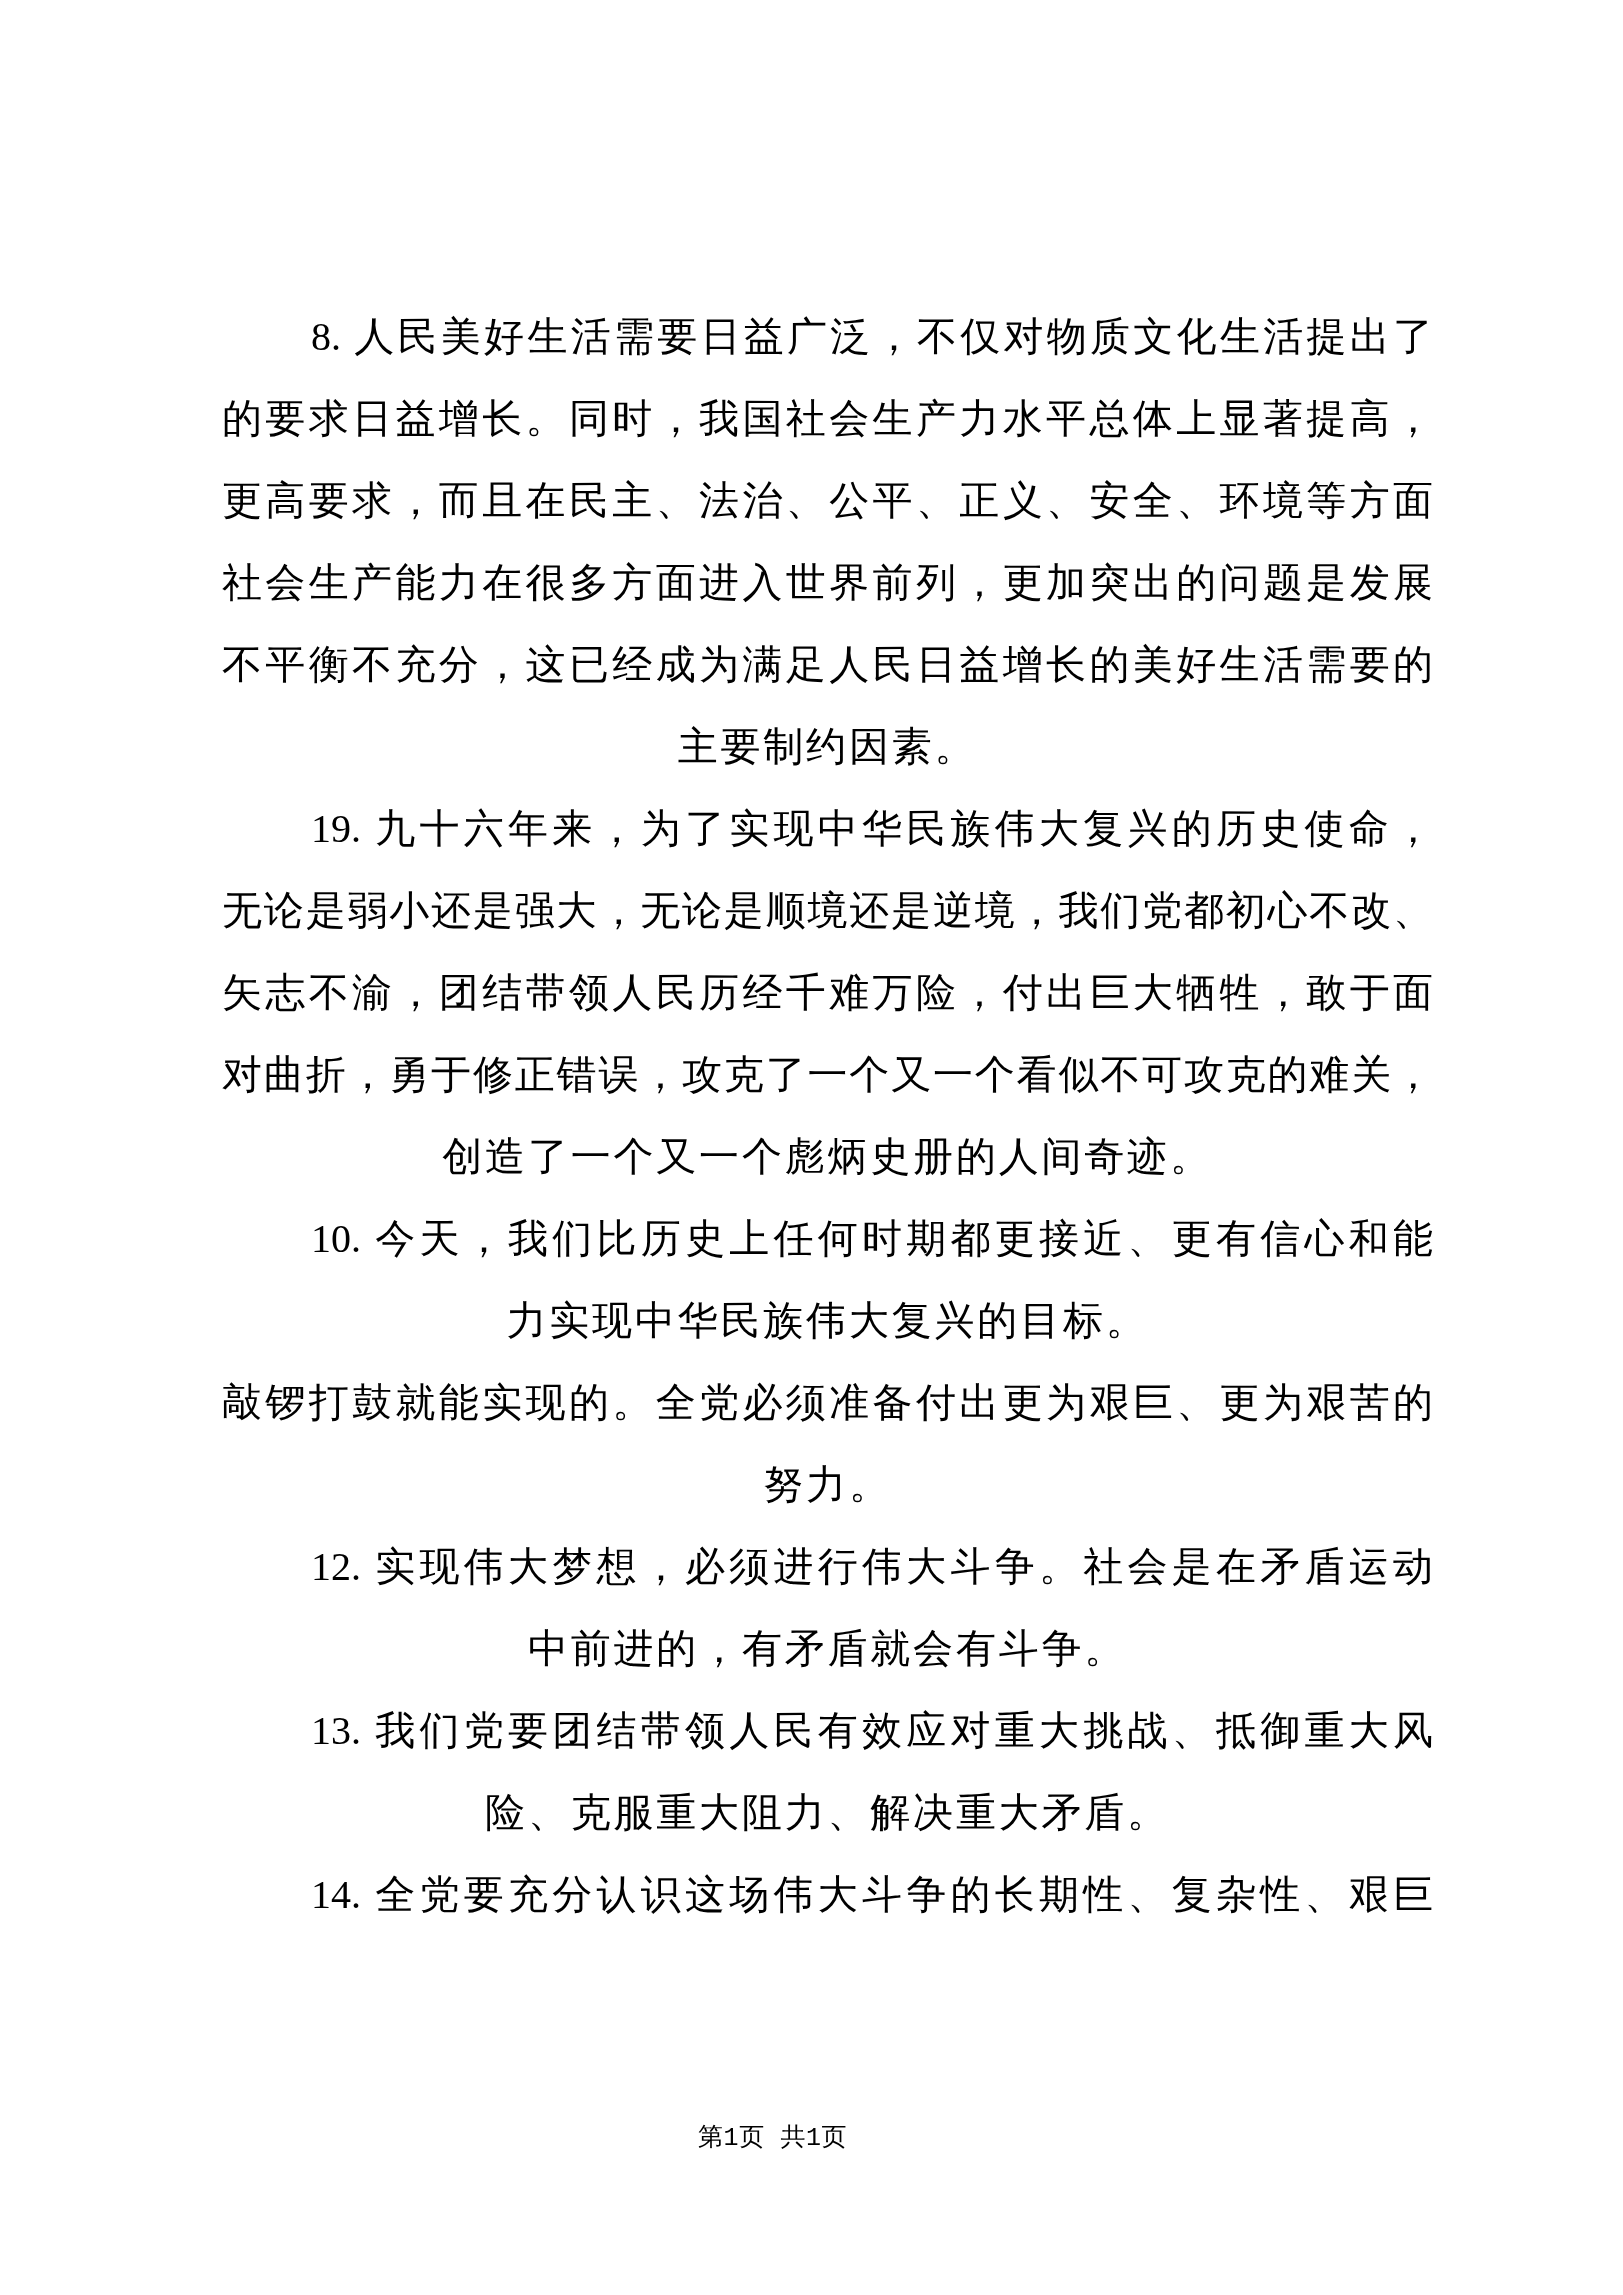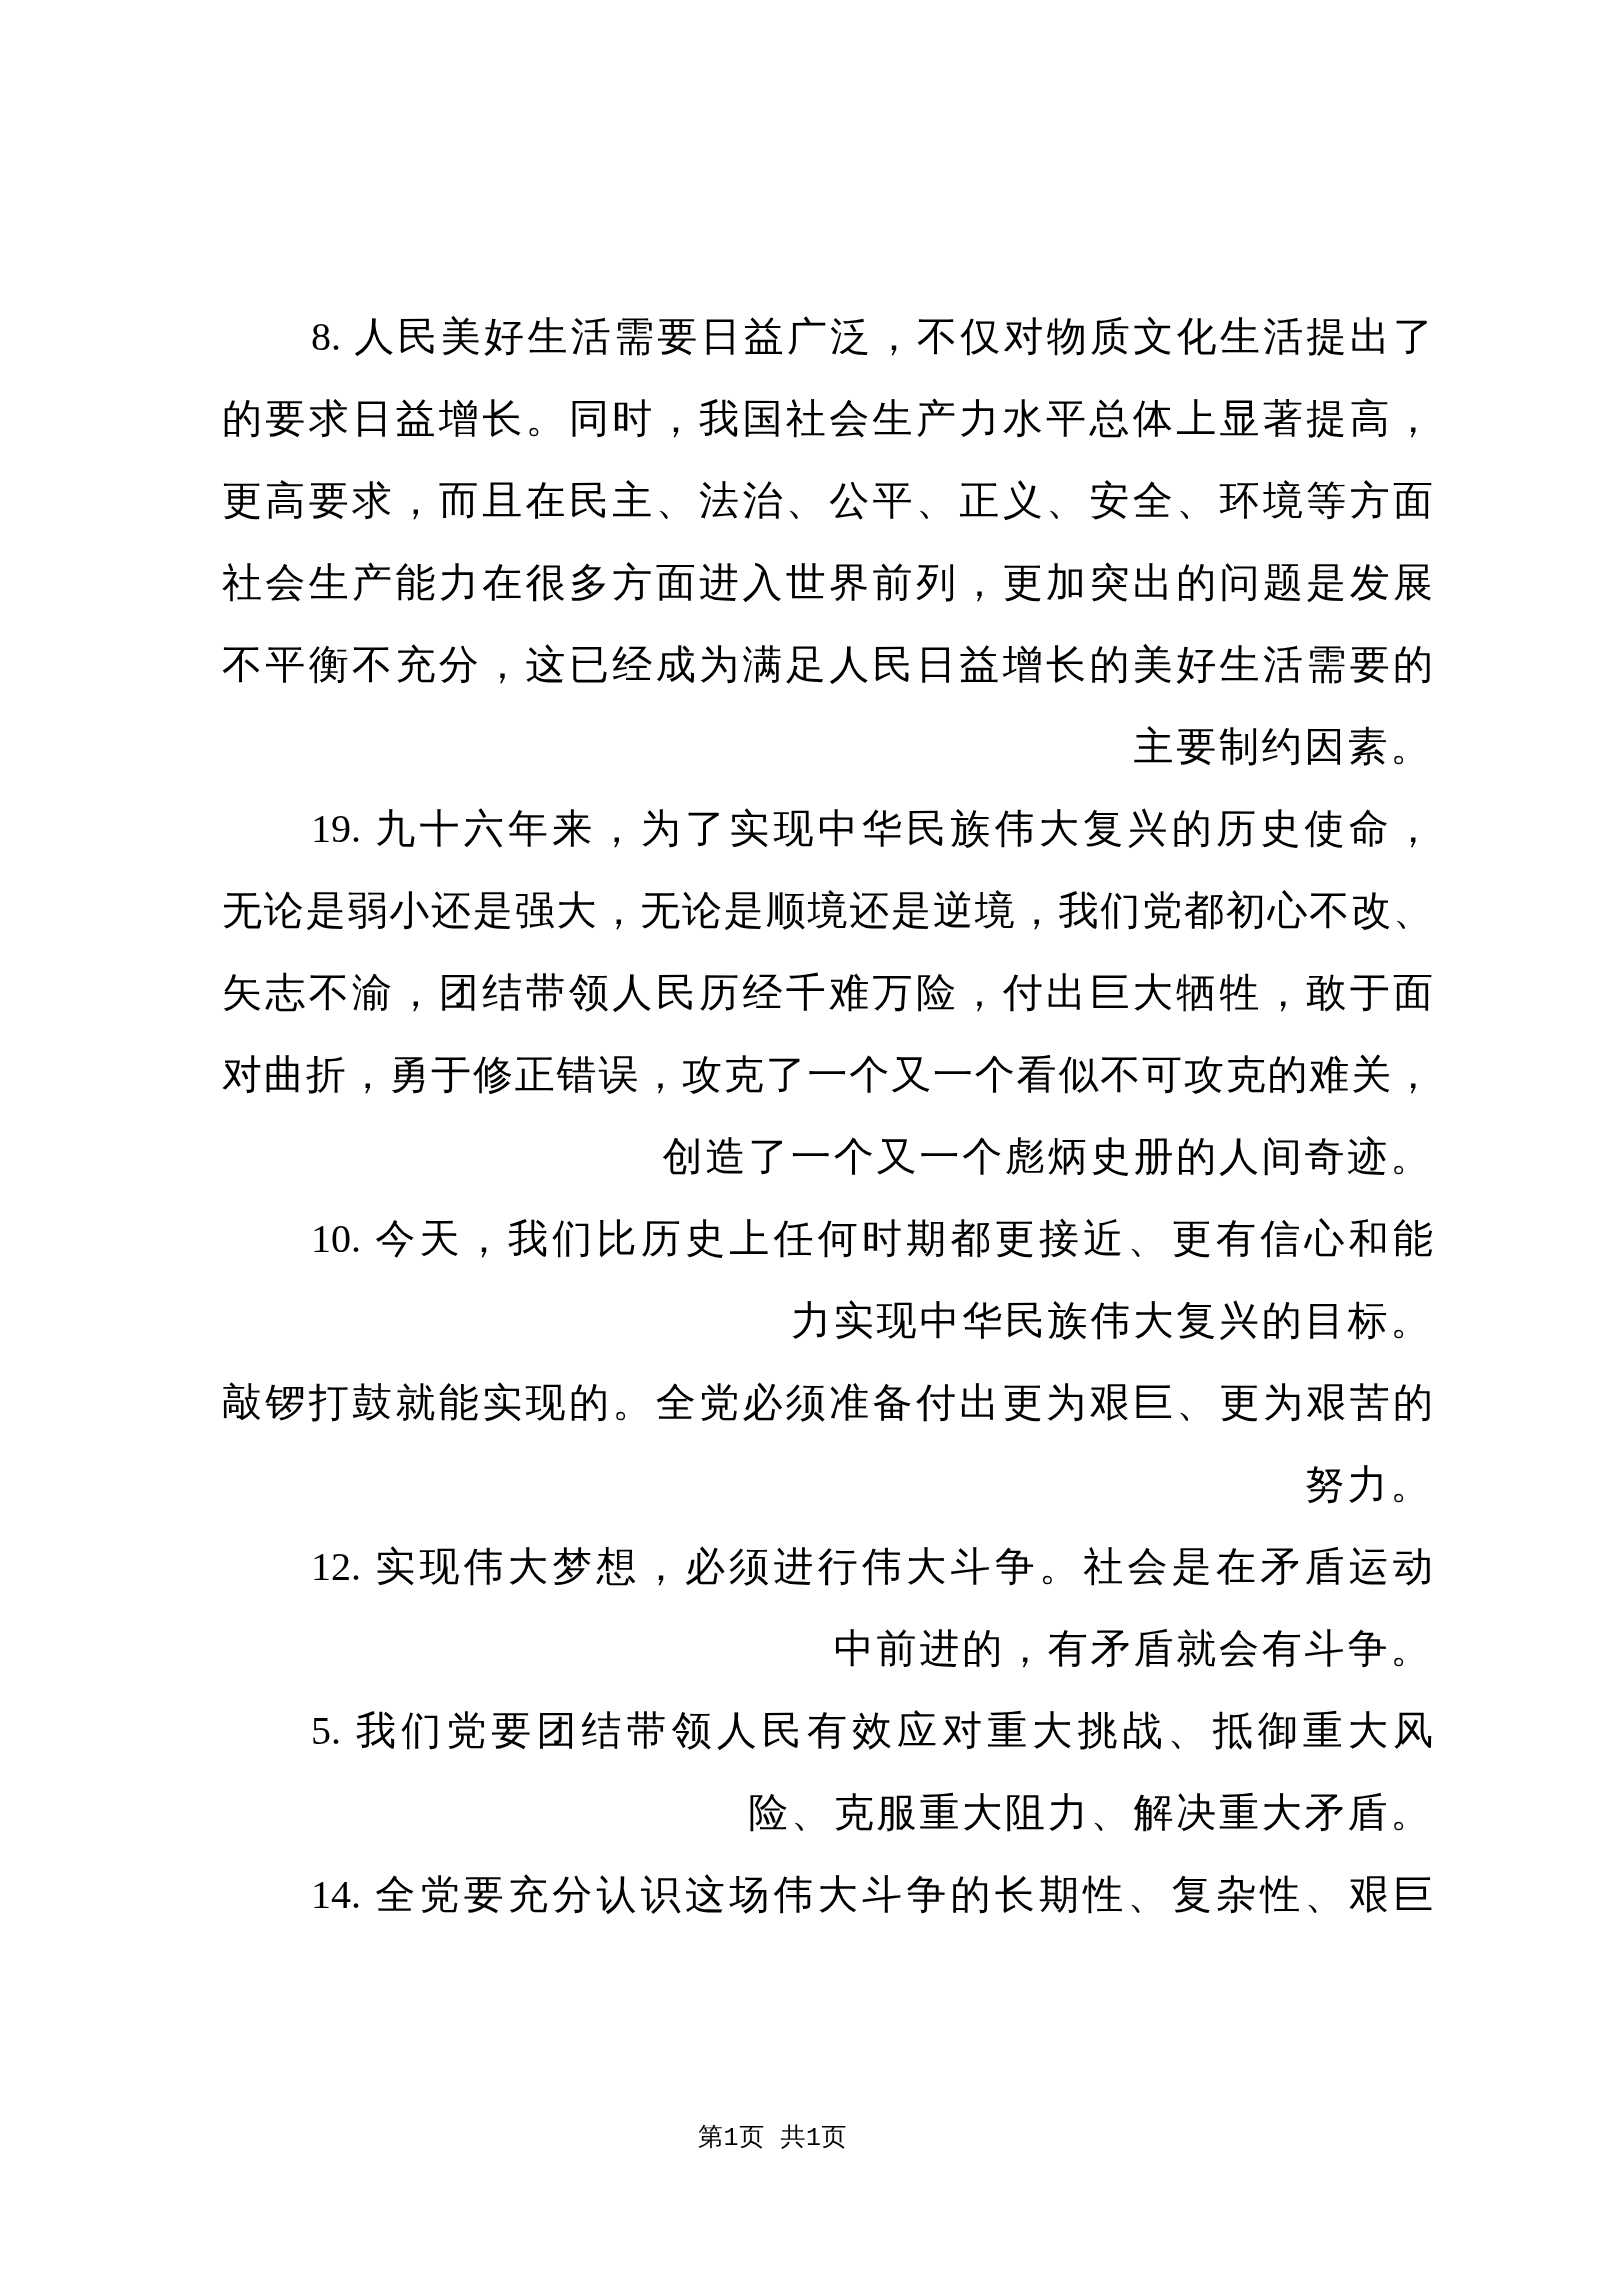--- a/index.html
+++ b/index.html
@@ -27,21 +27,21 @@
     position: absolute;
     left: 216px;
     top: 296px;
     width: 1211px;
   }
   .line {
     height: 82px;
     line-height: 82px;
     font-size: 40px;
     color: #000000;
-    text-align: right;
+    text-align: center;
     letter-spacing: 2.8px;
     white-space: normal;
     overflow: visible;
   }
   .line.fill {
     letter-spacing: 0;
     text-align: justify;
     text-align-last: justify;
     text-justify: inter-character;
   }
@@ -75,19 +75,19 @@
       <div class="line fill">无论是弱小还是强大，无论是顺境还是逆境，我们党都初心不改、</div>
       <div class="line fill">矢志不渝，团结带领人民历经千难万险，付出巨大牺牲，敢于面</div>
       <div class="line fill">对曲折，勇于修正错误，攻克了一个又一个看似不可攻克的难关，</div>
       <div class="line">创造了一个又一个彪炳史册的人间奇迹。</div>
       <div class="line fill indent">10. 今天，我们比历史上任何时期都更接近、更有信心和能</div>
       <div class="line">力实现中华民族伟大复兴的目标。</div>
       <div class="line fill">敲锣打鼓就能实现的。全党必须准备付出更为艰巨、更为艰苦的</div>
       <div class="line">努力。</div>
       <div class="line fill indent">12. 实现伟大梦想，必须进行伟大斗争。社会是在矛盾运动</div>
       <div class="line">中前进的，有矛盾就会有斗争。</div>
-      <div class="line fill indent">5. 我们党要团结带领人民有效应对重大挑战、抵御重大风</div>
+      <div class="line fill indent">13. 我们党要团结带领人民有效应对重大挑战、抵御重大风</div>
       <div class="line">险、克服重大阻力、解决重大矛盾。</div>
       <div class="line fill indent">14. 全党要充分认识这场伟大斗争的长期性、复杂性、艰巨</div>
     </div>
   <div class="page-footer">第1页 共1页</div>
 </div>
 
 
 </body></html>

